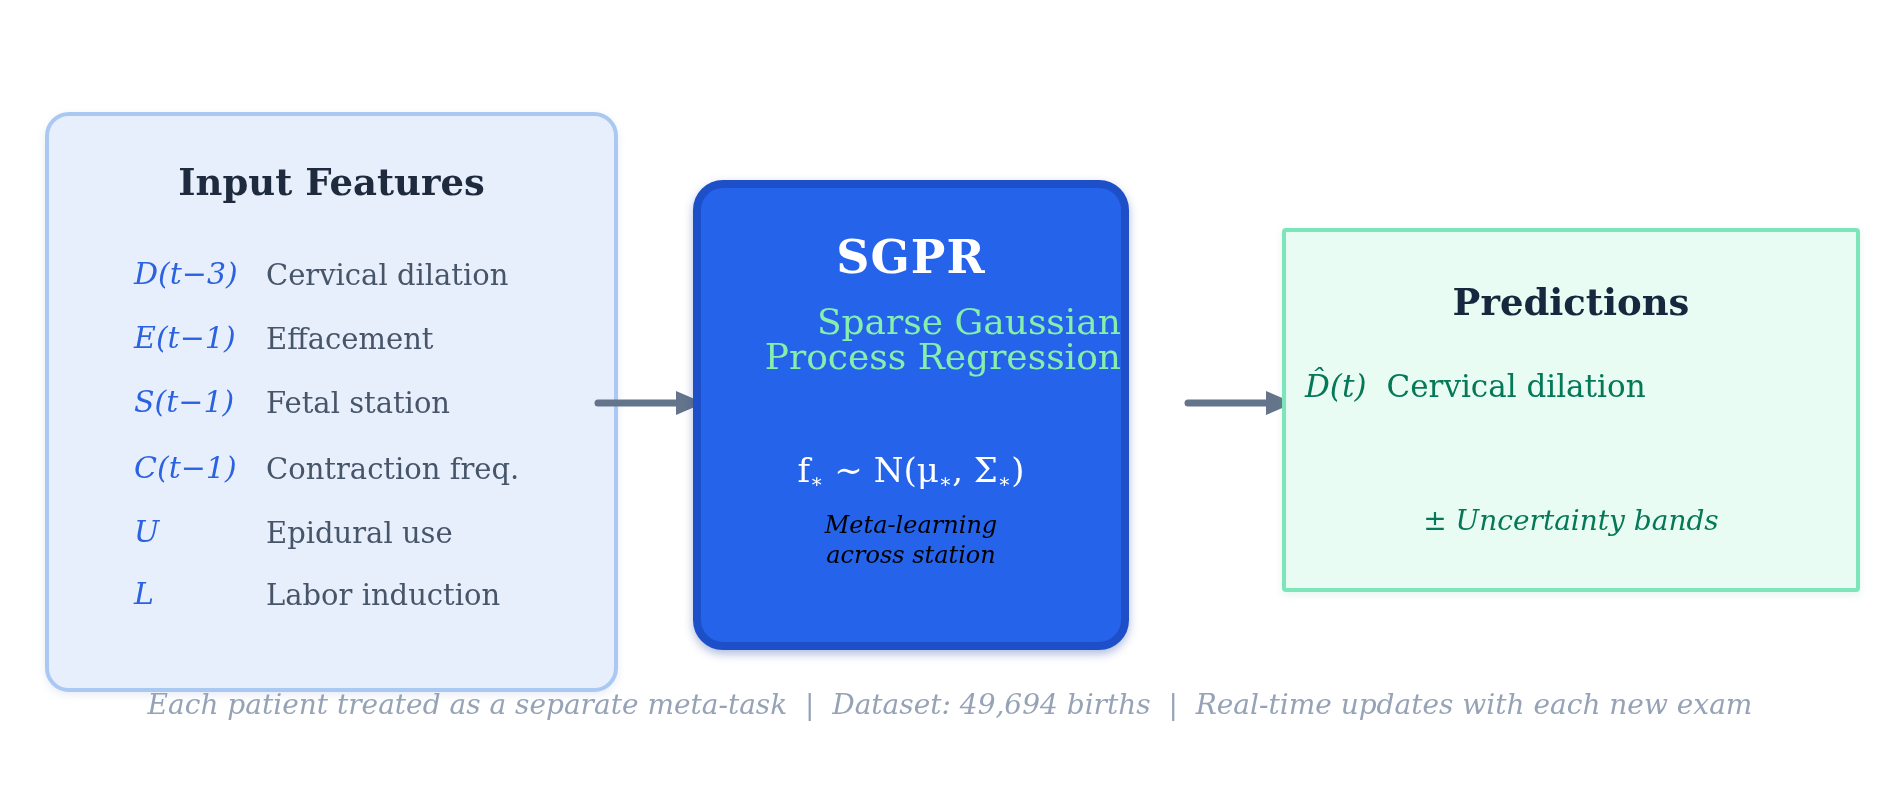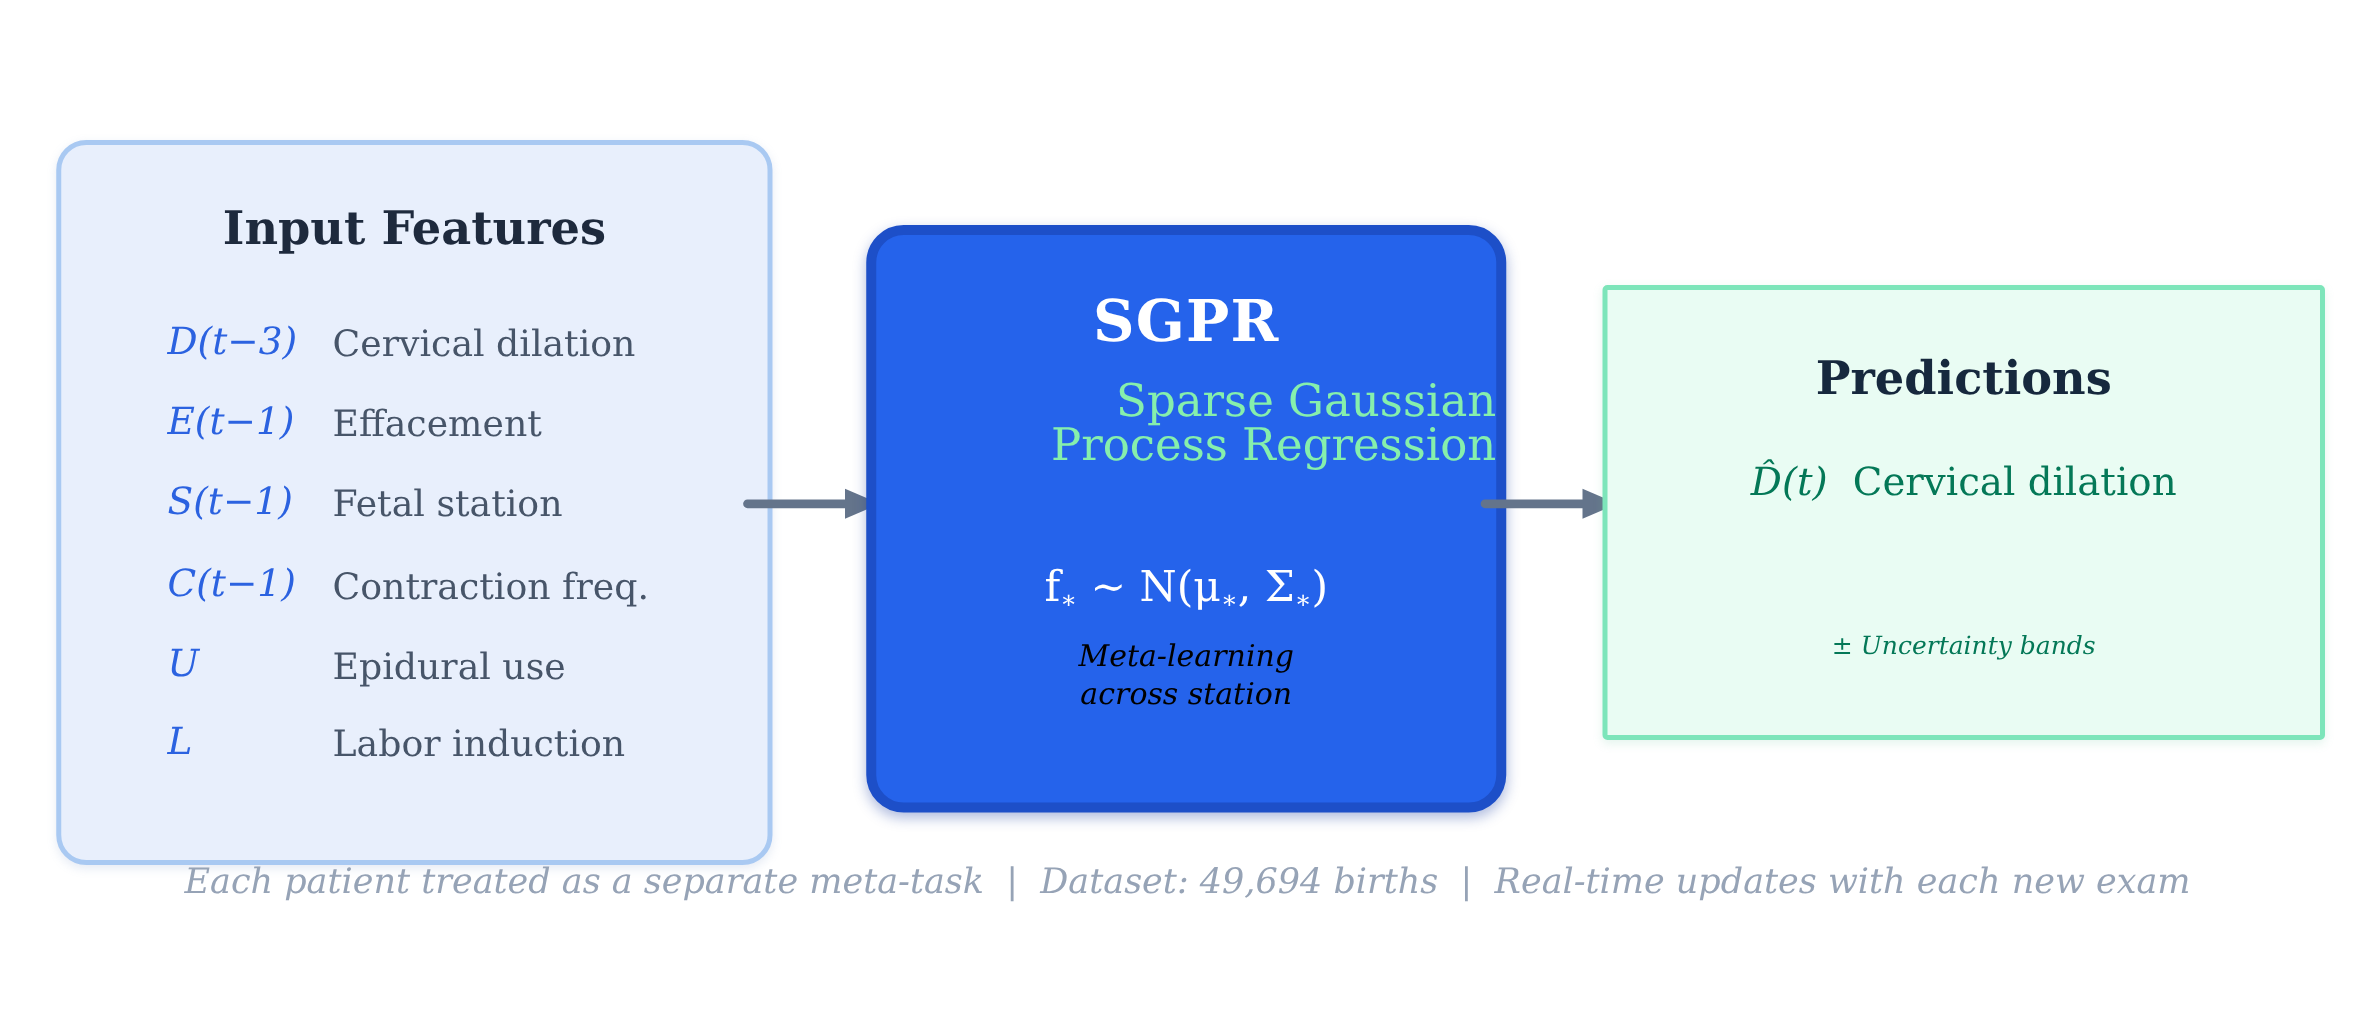--- a/index.html
+++ b/index.html
@@ -31,21 +31,21 @@
     position: absolute; left: 85px; top: 0;
     font-style: italic; color: #2b62e0; font-size: 30px; white-space: nowrap;
   }
   .feature-lab {
     position: absolute; left: 217px; top: 2px;
     color: #475569; font-size: 29px; white-space: nowrap;
   }
 
   
   .model-box {
-    left: 693px; top: 180px; width: 512px; height: 470px;
+    left: 693px; top: 180px; width: 436px; height: 470px;
     background: #2563eb;
     border: 8px solid #1d4fc8;
     border-radius: 30px;
     color: #ffffff;
     box-shadow: 0 4px 10px rgba(25,60,160,0.35);
   }
   .model-title {
     position: absolute; top: 42px; left: 0; width: 100%;
     text-align: center; font-weight: bold; font-size: 46px;
     color: #ffffff; letter-spacing: 1px;
@@ -70,28 +70,28 @@
   .output-box {
     left: 1282px; top: 228px; width: 578px; height: 364px;
     background: #e9fcf3;
     border: 4px solid #7de5ba;
     border-radius: 4px;
     box-shadow: 0 3px 8px rgba(110,200,160,0.18);
   }
   .output-box .box-title { top: 48px; font-size: 37px; color: #16283d; }
   .pred-row {
     position: absolute; left: 0; width: 100%;
-    text-align: center; color: #047857; font-size: 31px; white-space: nowrap;
+    text-align: left; color: #047857; font-size: 31px; white-space: nowrap; padding-left: 19px;
   }
   .pred-row .pred-sym { font-style: italic; margin-right: 20px; }
   .pred-row-1 { top: 136px; }
   .pred-row-2 { top: 206px; }
   .uncertainty {
     position: absolute; top: 272px; left: 0; width: 100%;
-    text-align: center; color: #047857; font-style: italic; font-size: 20px;
+    text-align: center; color: #047857; font-style: italic; font-size: 28px;
   }
 
   
   .flow-arrow { position: absolute; width: 112px; height: 32px; }
   .flow-arrow-1 { left: 594px; top: 387px; }
   .flow-arrow-2 { left: 1184px; top: 387px; }
 
   
   .caption {
     position: absolute; left: 0; top: 688px; width: 1900px;

